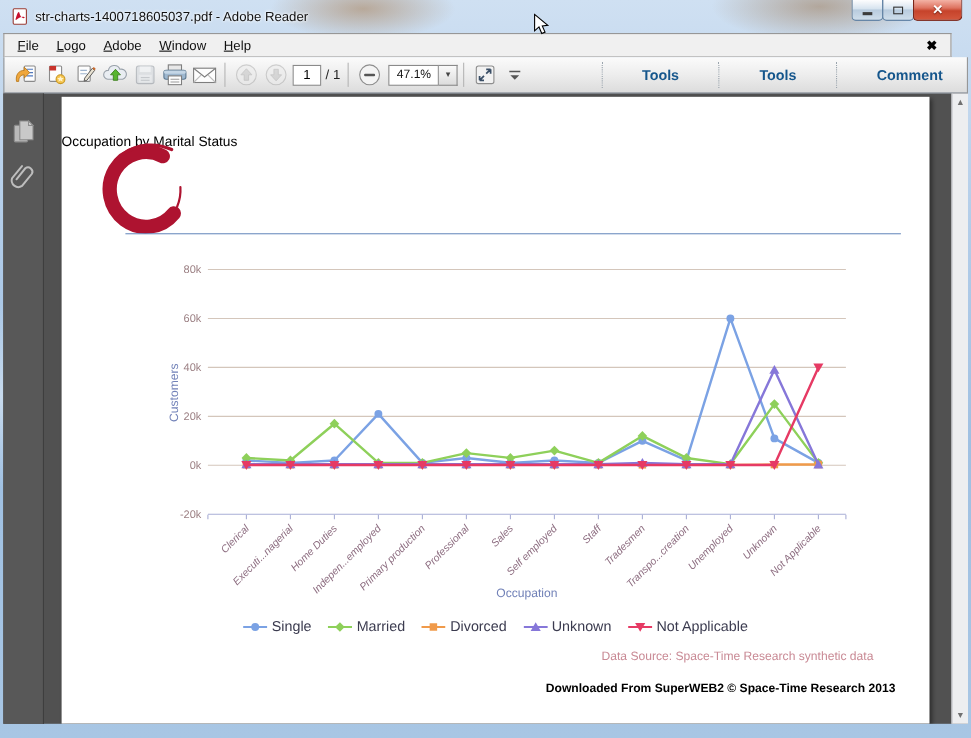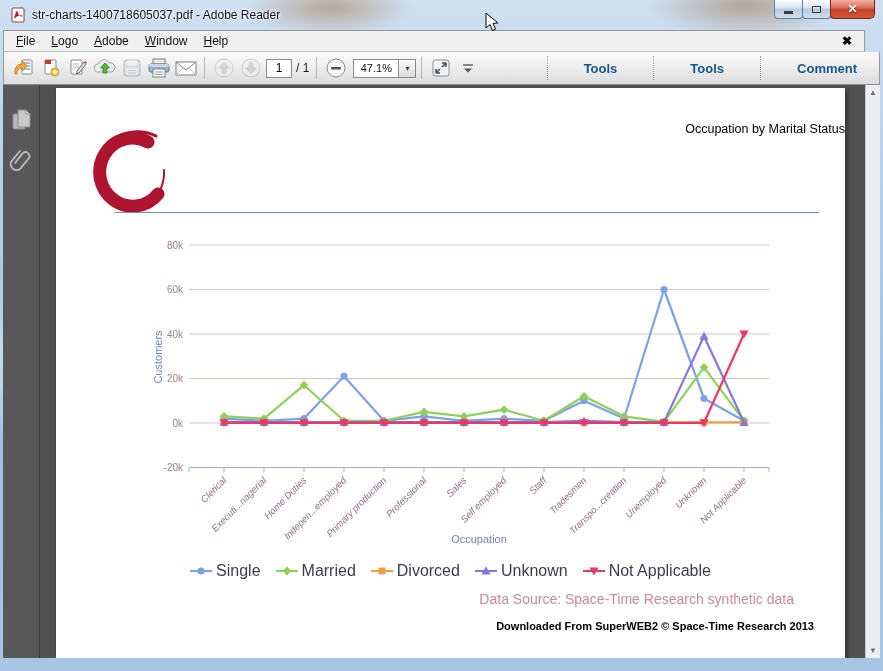--- a/index.html
+++ b/index.html
@@ -77,34 +77,34 @@
   .doc-area { flex:1; position:relative; overflow:hidden; }
   .scroll-col { width:15px; background:#edeef0; border-left:1px solid #c3c6ca; position:relative; }
   .scroll-arrow { position:absolute; left:0; right:0; text-align:center; font-size:8px; color:#707070; }
   .scroll-arrow.up { top:3px; } .scroll-arrow.down { bottom:3px; }
 
   
   .pdfpage {
     position:absolute; left:16px; top:3px; width:789px; height:570px; background:#fff;
     box-shadow:2px 2px 4px rgba(0,0,0,.45);
   }
-  .doc-title { position:absolute; top:34px; left:0; width:100%; text-align:right; font-size:12.5px; color:#000; }
+  .doc-title { position:absolute; top:34px; left:0; width:100%; text-align:left; font-size:12.5px; color:#000; }
   .doc-subtitle { position:absolute; top:96px; left:0; width:100%; text-align:center; font-size:12px; color:#000; }
   .rule { position:absolute; top:124px; left:58px; width:705px; height:1px; background:#6f8fc0; }
 
   .logo { position:absolute; left:30px; top:42px; width:180px; height:84px; }
   .logo-text {
     position:absolute; left:26px; top:38px; font-size:28px; font-weight:bold; font-style:italic;
     color:#0b0b0b; letter-spacing:1px; font-family:"Liberation Sans",sans-serif;
   }
 
   .chart-wrap { position:absolute; left:0; top:130px; width:789px; height:340px; }
   .legend-row { position:absolute; top:474px; left:0; width:100%; display:flex; justify-content:center; gap:15px; }
-  .legend-item { display:flex; align-items:center; gap:4px; font-size:16px; color:#3b3b4f; }
-  .data-source { position:absolute; top:503px; right:51px; font-size:14px; color:#c98a95; }
+  .legend-item { display:flex; align-items:center; gap:4px; font-size:13px; color:#3b3b4f; }
+  .data-source { position:absolute; top:503px; right:51px; font-size:11px; color:#c98a95; }
   .doc-footer { position:absolute; top:532px; right:31px; font-size:11px; font-weight:bold; color:#000; }
 
   .cursor { position:absolute; left:485px; top:12px; z-index:50; }
 </style>
 </head>
 <body>
 
 <div class="window">
 
   <div class="titlebar">

